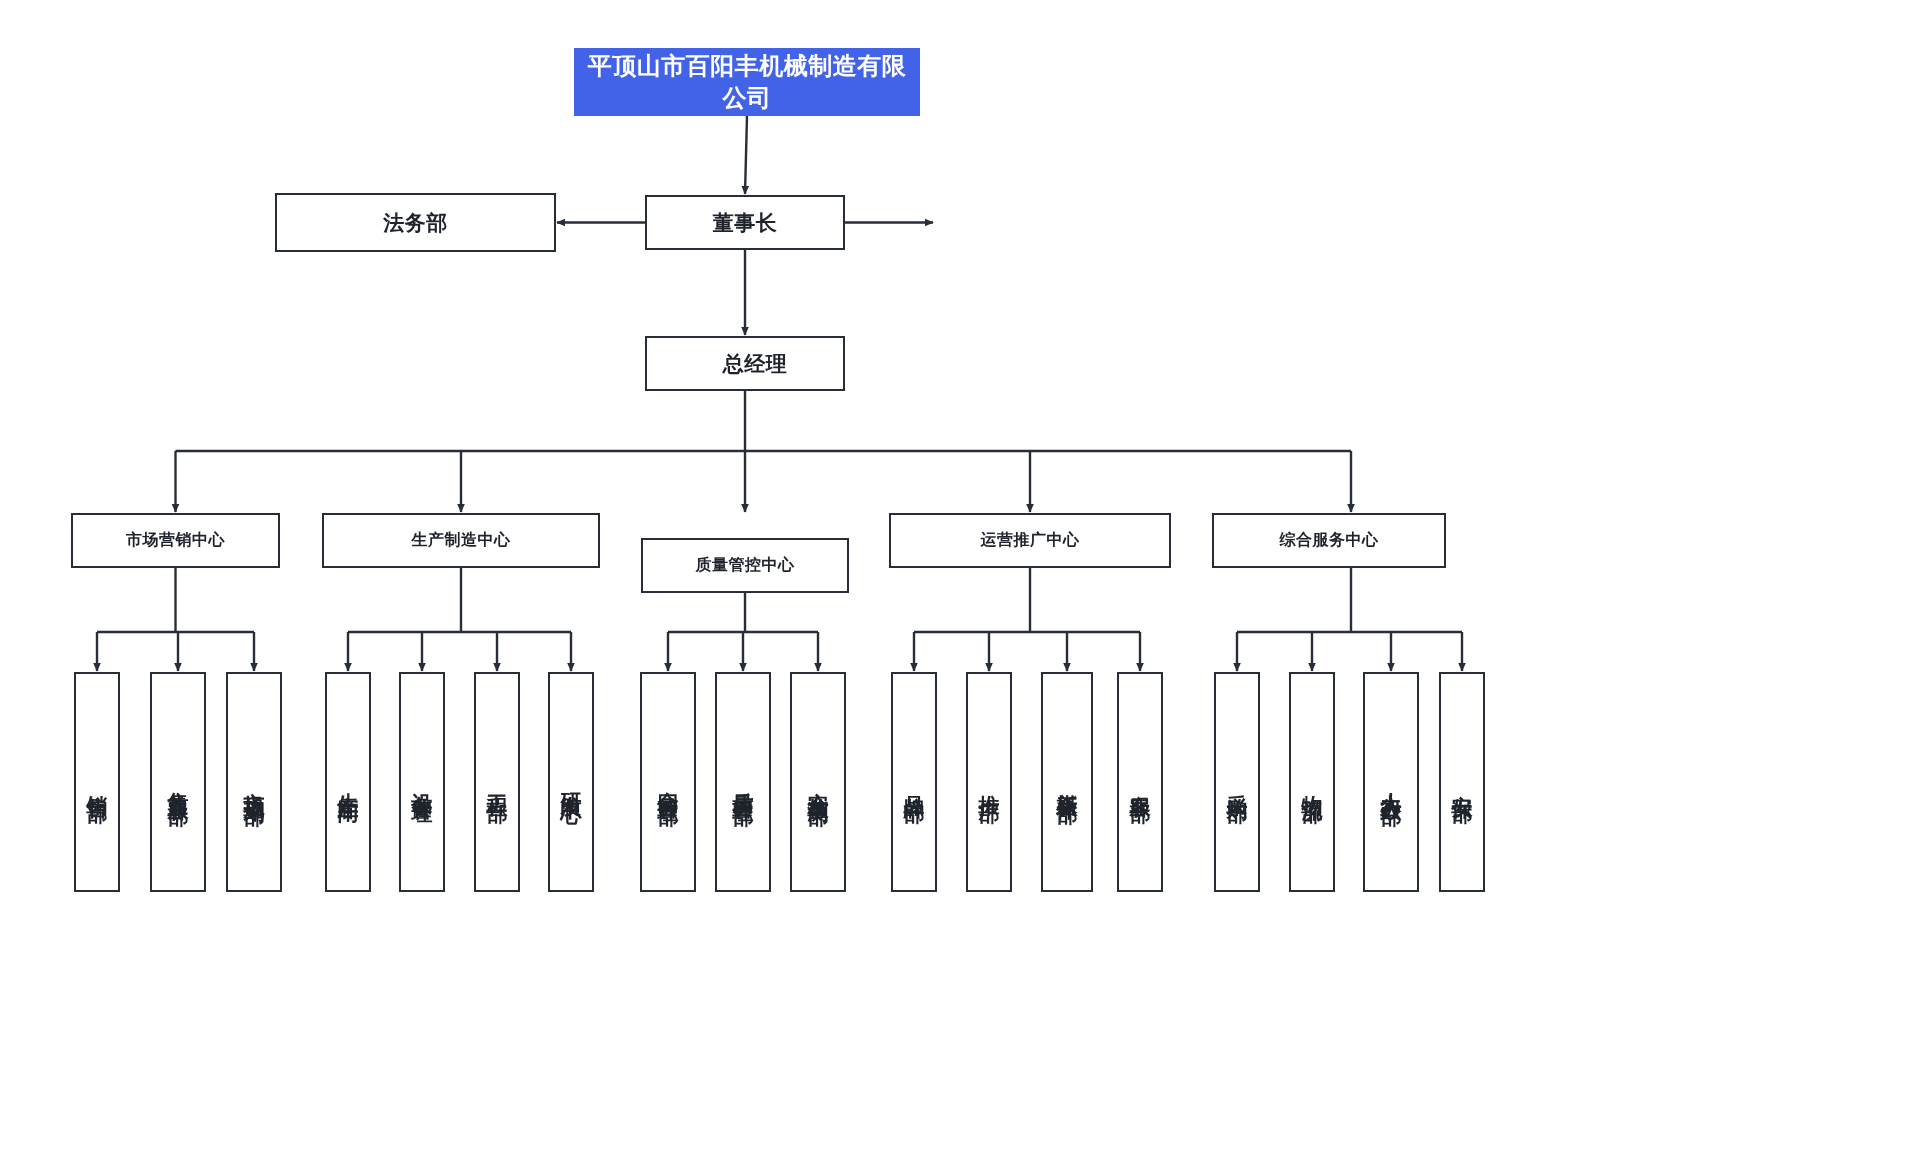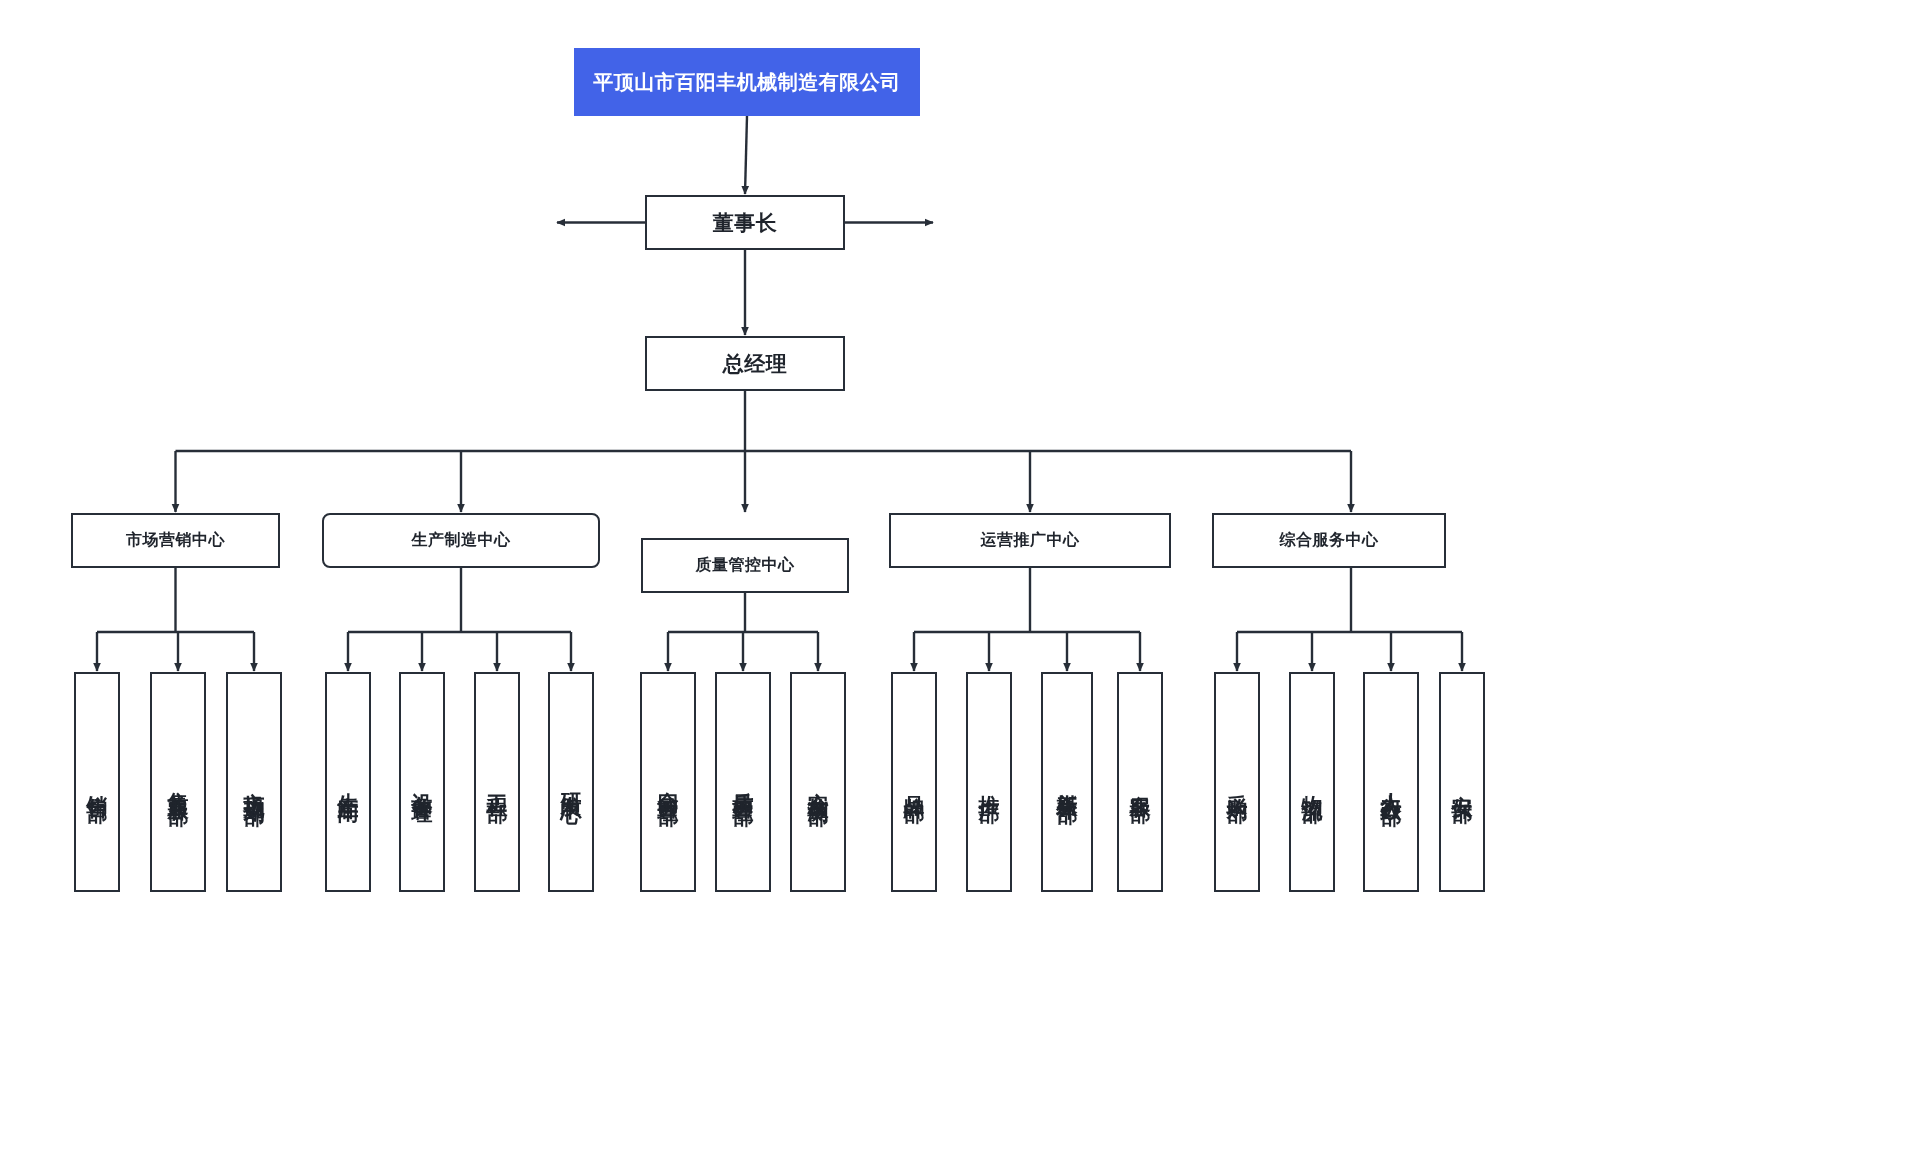--- a/index.html
+++ b/index.html
@@ -38,21 +38,21 @@
     justify-content: center;
     text-align: center;
     color: #1f242c;
     font-weight: 700;
     letter-spacing: 0.5px;
   }
   .node.root {
     background: #4263e8;
     border-color: #4263e8;
     color: #ffffff;
-    font-size: 20px;
+    font-size: 24px;
   }
   .node.level2 { font-size: 21px; }
   .node.level3 { font-size: 21px; padding-left: 20px; }
   .node.center { font-size: 16px; }
   .node.leaf {
     font-size: 21px;
     writing-mode: vertical-rl;
     text-orientation: upright;
     letter-spacing: 3px;
     line-height: 1.05;
@@ -118,39 +118,42 @@
       </g>
   </svg>
 
   <div class="node root" style="left: 574px; top: 48px; width: 346px; height: 68px;">
     <span>平顶山市百阳丰机械制造有限公司</span>
   </div>
 
   <div class="node level2" style="left: 645px; top: 195px; width: 200px; height: 55px;">
     <span>董事长</span>
   </div>
+  <div class="node level2" style="left: 275px; top: 193px; width: 281px; height: 59px;">
+    <span>法务部</span>
+  </div>
 
   <div class="node level3" style="left: 645px; top: 336px; width: 200px; height: 55px;">
     <span>总经理</span>
   </div>
 
   <div id="dynamic-nodes">
       <div class="node center" style="left: 71px; top: 513px; width: 209px; height: 55px;">
         <span>市场营销中心</span>
       </div>
       <div class="node leaf" style="left: 74px; top: 672px; width: 46px; height: 220px;">
         <span class="leaf-label">销售部</span>
       </div>
       <div class="node leaf" style="left: 150px; top: 672px; width: 56px; height: 220px;">
         <span class="leaf-label">售前客服部</span>
       </div>
       <div class="node leaf" style="left: 226px; top: 672px; width: 56px; height: 220px;">
         <span class="leaf-label">市场规划部</span>
       </div>
-      <div class="node center" style="left: 322px; top: 513px; width: 278px; height: 55px; border-radius: 8px;">
+      <div class="node center" style="left: 322px; top: 513px; width: 278px; height: 55px;">
         <span>生产制造中心</span>
       </div>
       <div class="node leaf" style="left: 325px; top: 672px; width: 46px; height: 220px;">
         <span class="leaf-label">生产车间</span>
       </div>
       <div class="node leaf" style="left: 399px; top: 672px; width: 46px; height: 220px;">
         <span class="leaf-label">设备管理</span>
       </div>
       <div class="node leaf" style="left: 474px; top: 672px; width: 46px; height: 220px;">
         <span class="leaf-label">工程部</span>

